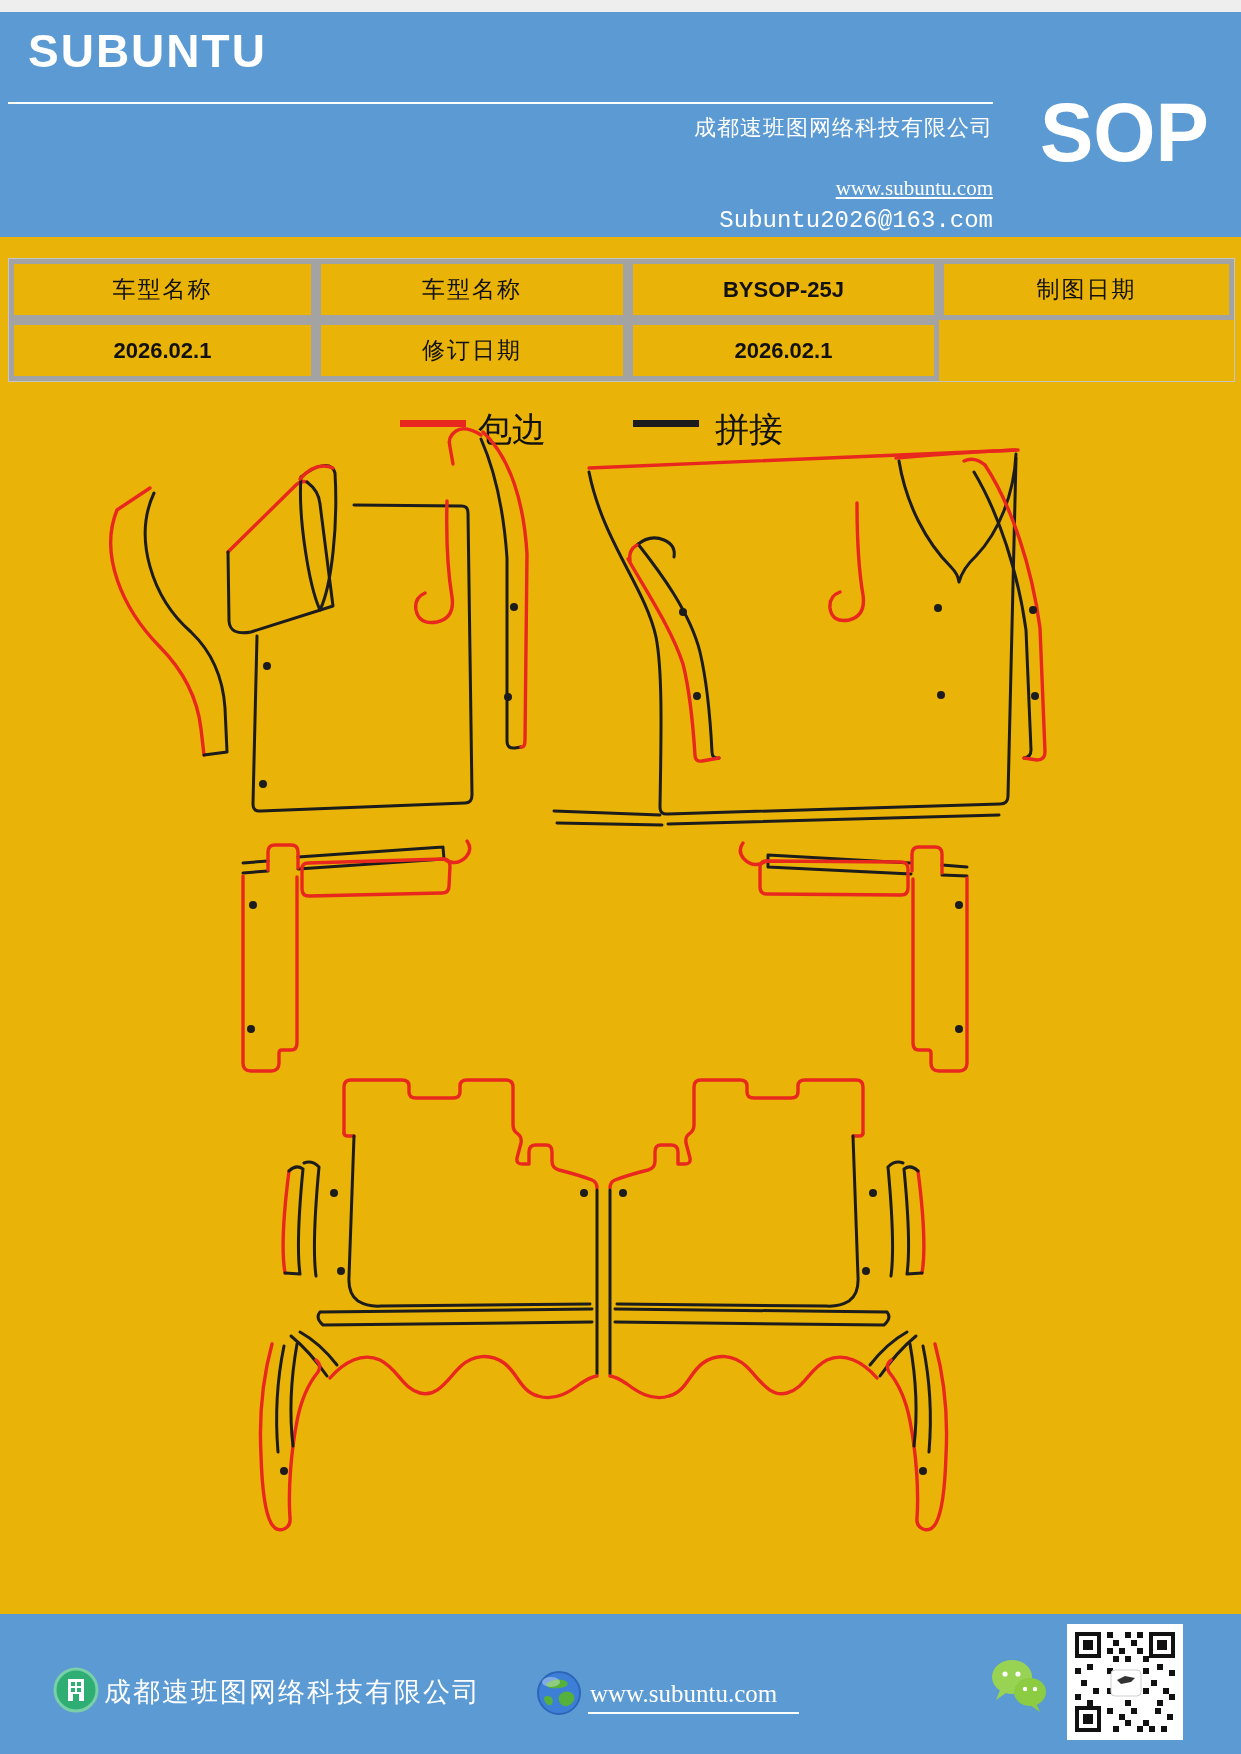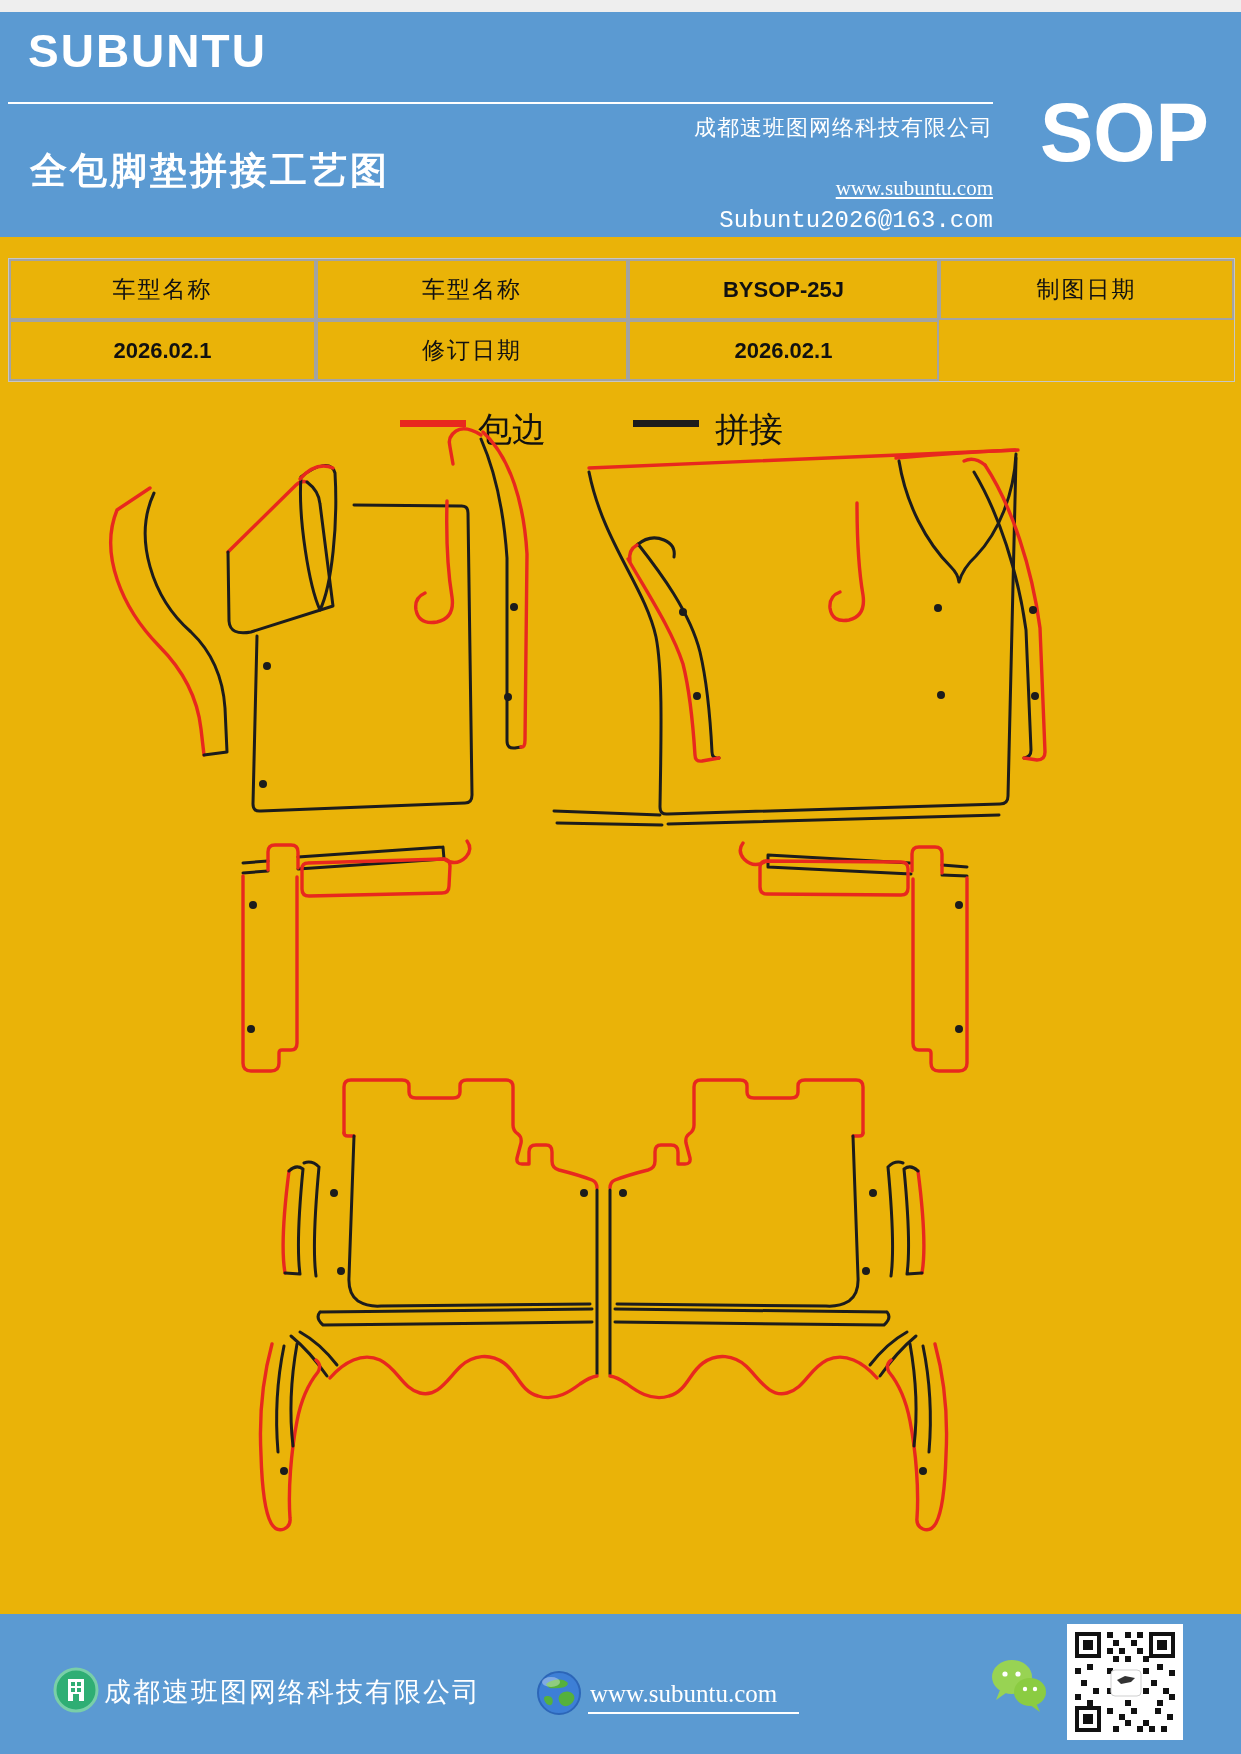--- a/index.html
+++ b/index.html
@@ -15,21 +15,21 @@
   .hco{position:absolute;top:101px;right:248px;font-size:22px;letter-spacing:1px;font-family:"Liberation Serif",serif}
   .hweb{position:absolute;top:164px;right:248px;font-size:21px;font-family:"Liberation Serif",serif;
         text-decoration:underline;cursor:pointer}
   .hmail{position:absolute;top:195px;right:248px;font-size:24px;font-family:Liberation Mono, monospace}
   .sop{position:absolute;left:1040px;top:72px;font-size:80px;font-weight:800;transform:scaleY(1.05);transform-origin:top left}
 
   
   .info{position:absolute;left:8px;top:246px;width:1225px;display:grid;
         grid-template-columns:307px 312px 311px 295px;grid-auto-rows:61px;
         border:1px solid #c6c6c6}
-  .cell{border:2px solid #a3a3a3;display:flex;align-items:center;justify-content:center;font-size:23px}
+  .cell{border:5px solid #a3a3a3;display:flex;align-items:center;justify-content:center;font-size:23px}
   .lb{font-family:"Liberation Serif",serif;letter-spacing:2px}
   .vl{font-weight:600;font-size:22px}
 
   
   .lbar{position:absolute;top:408px;width:66px;height:7px}
   .lbar.red{left:400px;background:#e8281e}
   .lbar.blk{left:633px;background:#1c1c1c}
   .llab{position:absolute;top:395px;font-size:34px}
   .llab.l1{left:478px}
   .llab.l2{left:715px}
@@ -46,21 +46,20 @@
   .qr{position:absolute;left:1067px;top:10px;width:116px;height:116px;background:#fff}
 </style>
 </head>
 <body>
 
 <div class="page">
 
   <div class="header">
     <div class="brand">SUBUNTU</div>
     <div class="hline"></div>
-    <div class="title">全包脚垫拼接工艺图</div>
     <div class="hco">成都速班图网络科技有限公司</div>
     <div class="hweb">www.subuntu.com</div>
     <div class="hmail">Subuntu2026@163.com</div>
     <div class="sop">SOP</div>
   </div>
 
   <div class="info">
     <div class="cell lb">车型名称</div>
     <div class="cell lb">车型名称</div>
     <div class="cell vl">BYSOP-25J</div>

